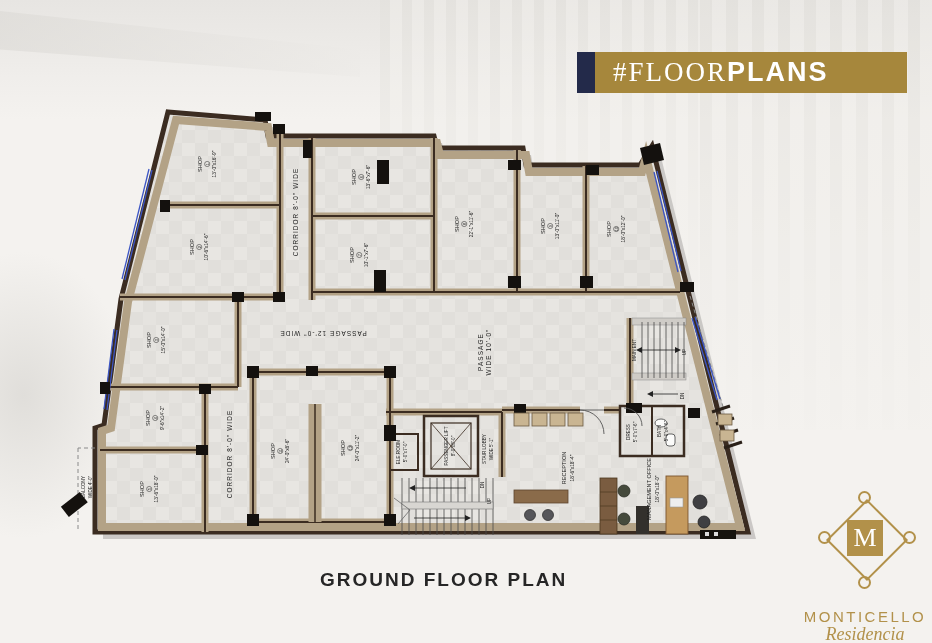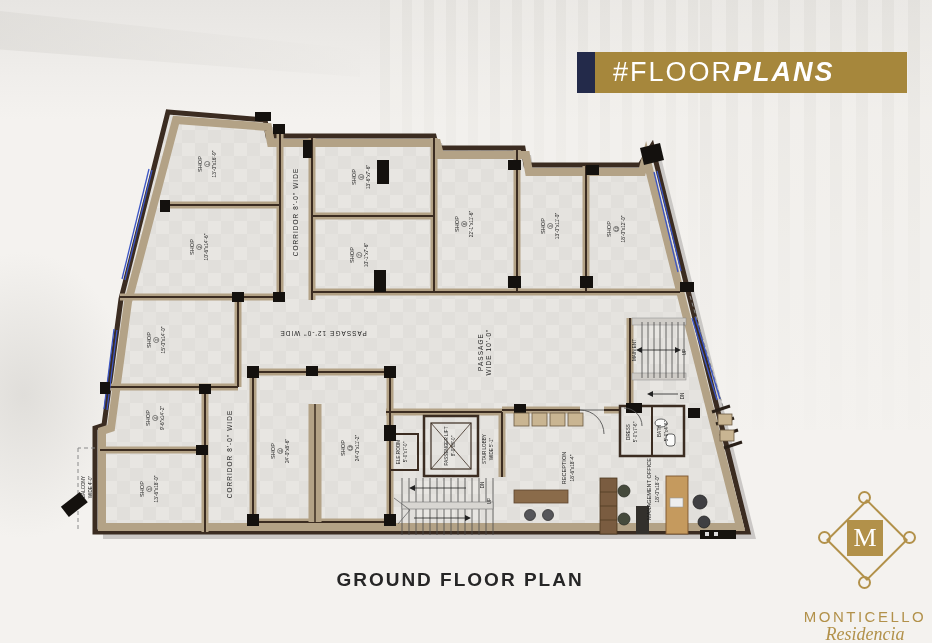--- a/index.html
+++ b/index.html
@@ -21,28 +21,28 @@
     background:linear-gradient(180deg,rgba(244,242,239,.1),rgba(244,242,239,.95)),
       repeating-linear-gradient(90deg,#dfddd8 0 12px,#eeece8 12px 26px);}
   .bg-blob-left{position:absolute;left:0;top:250px;width:130px;height:290px;opacity:.8;
     background:radial-gradient(ellipse at 18% 50%,#dbd9d5,rgba(244,242,239,0) 70%);}
 
   
   .banner{position:absolute;left:577px;top:52px;width:330px;height:41px;
     background:#a6873c;display:flex;align-items:center;}
   .banner .accent{width:18px;height:41px;background:#232a4a;flex:0 0 auto;}
   .banner .txt{color:#fff;font-size:27px;letter-spacing:2px;margin-left:18px;white-space:nowrap;}
-  .banner .txt .light{font-weight:400;}
-  .banner .txt .bold{font-weight:700;font-style:italic;}
+  .banner .txt .light{font-weight:400;font-family:Liberation Serif, serif;}
+  .banner .txt .bold{font-weight:700;}
 
   
   svg.plan{position:absolute;left:0;top:0;}
 
   
-  .plan-title{position:absolute;left:320px;top:569px;width:280px;text-align:center;
+  .plan-title{position:absolute;left:320px;top:569px;width:280px;text-align:left;
     font-size:19px;font-weight:700;letter-spacing:2px;color:#262626;}
 
   
   .logo{position:absolute;left:798px;top:492px;width:134px;height:148px;text-align:center;color:#b2914a;}
   .emblem{position:relative;width:92px;height:92px;margin:0 auto;}
   .emblem .diamond{position:absolute;left:19px;top:19px;width:54px;height:54px;
     border:2px solid #b2914a;transform:rotate(45deg);}
   .emblem .square{position:absolute;left:28px;top:28px;width:36px;height:36px;background:#b2914a;
     display:flex;align-items:center;justify-content:center;}
   .emblem .square span{color:#fff;font-family:"Liberation Serif",serif;font-size:26px;line-height:1;}

